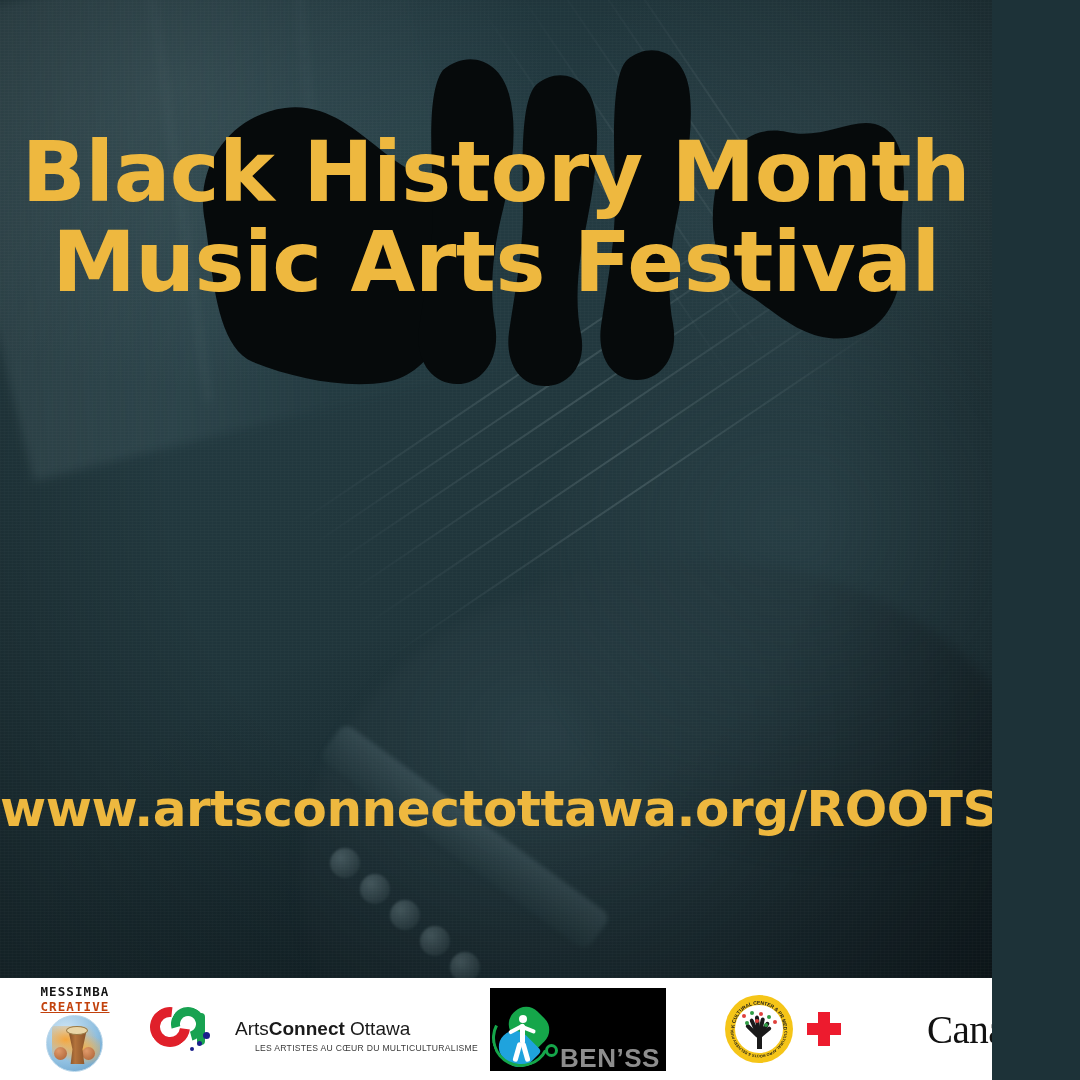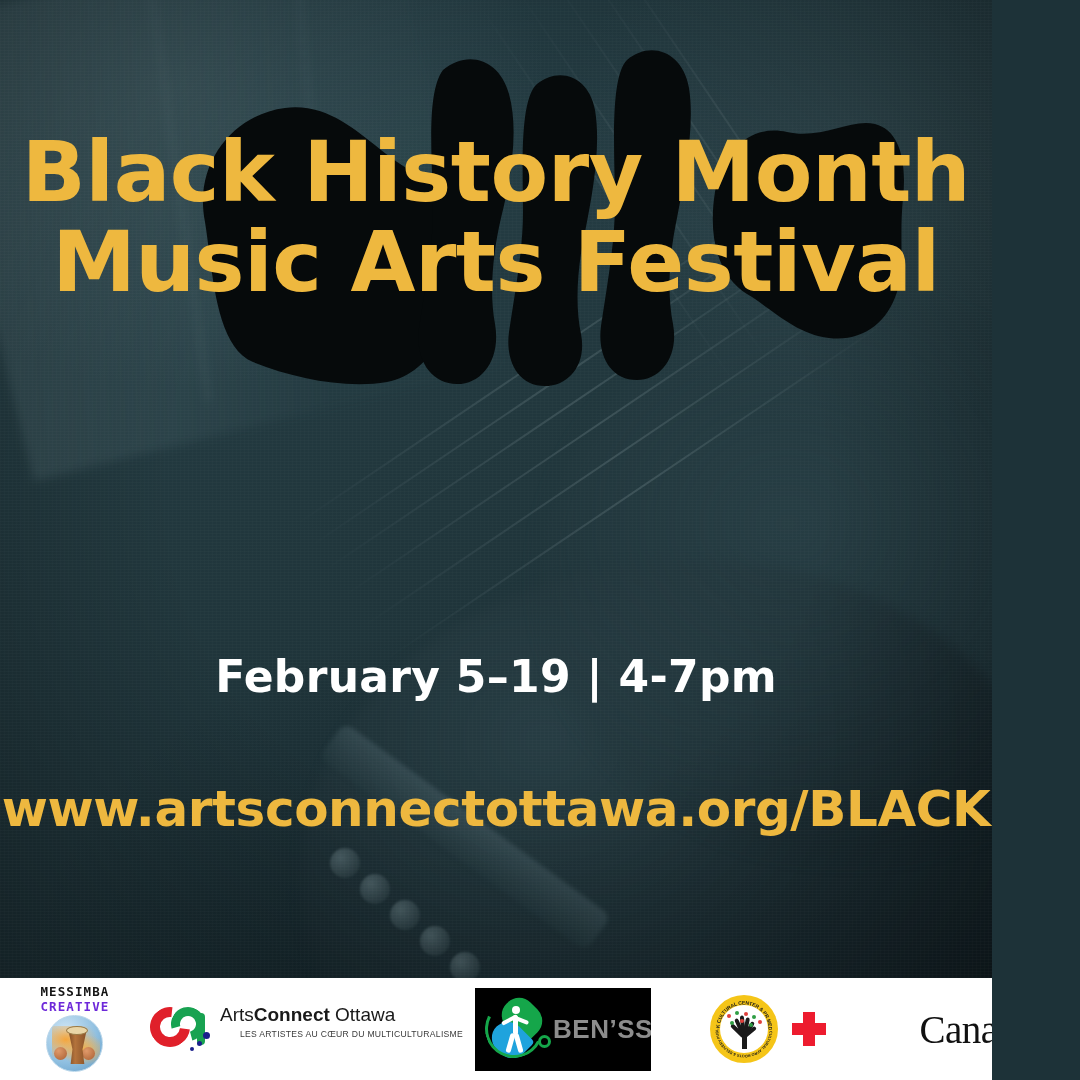--- a/index.html
+++ b/index.html
@@ -92,57 +92,57 @@
   .sponsor-bar{
     position:absolute;left:0;bottom:0;width:1080px;height:102px;
     background:#ffffff;display:flex;align-items:center;
   }
   .logo-slot{position:relative;height:100%;display:flex;align-items:center;justify-content:center;}
 
   
   .messimba{width:150px;flex:0 0 150px;}
   .messimba .wrap{display:flex;flex-direction:column;align-items:center;gap:2px;}
   .mes-t1{font:700 12.5px/1 "DejaVu Sans Mono",monospace;color:#141414;letter-spacing:1.1px;}
-  .mes-t2{font:700 12.5px/1 "DejaVu Sans Mono",monospace;color:#6d28d9;letter-spacing:1.1px;}
+  .mes-t2{font:700 12.5px/1 "DejaVu Sans Mono",monospace;color:#c2410c;letter-spacing:1.1px;text-decoration:underline;}
   .mes-badge{width:57px;height:57px;border-radius:50%;position:relative;overflow:hidden;
     background:radial-gradient(circle at 34% 28%,#cfe6f6,#8fbfe0 58%,#5f9ac6 100%);
     border:1.5px solid #b9d6ea;}
   .mes-badge .swirl{position:absolute;width:46px;height:34px;left:5px;top:10px;
     background:radial-gradient(ellipse at 30% 40%, #f5a63c, rgba(245,166,60,0) 70%);}
   .mes-badge .swirl2{position:absolute;width:40px;height:30px;right:2px;bottom:6px;
     background:radial-gradient(ellipse at 60% 50%, #f2b04a, rgba(242,176,74,0) 72%);}
   .drum-head{position:absolute;left:19px;top:10px;width:22px;height:9px;border-radius:50%;
     background:#e9d5a6;border:1.2px solid #9a7b47;}
   .drum-body{position:absolute;left:21px;top:15px;width:18px;height:33px;
     background:linear-gradient(90deg,#7a4a24,#b4733c 40%,#8a5329);
     clip-path:polygon(0 0,100% 0,78% 55%,88% 100%,12% 100%,22% 55%);}
   .drum-ball{position:absolute;width:13px;height:13px;border-radius:50%;
     background:radial-gradient(circle at 35% 30%,#e09a6a,#a95f32);}
   .db1{left:7px;top:31px;} .db2{right:7px;top:31px;}
 
   
   .artsconnect{flex:0 0 300px;}
-  .ac-wrap{display:flex;align-items:flex-start;gap:8px;}
+  .ac-wrap{display:flex;align-items:flex-end;gap:23px;}
   .ac-mark{position:relative;width:62px;height:48px;}
   .ac-c{position:absolute;left:0;top:2px;width:40px;height:40px;border-radius:50%;
     border:10px solid #e0202a;border-right-color:transparent;transform:rotate(-38deg);}
   .ac-a{position:absolute;left:21px;top:2px;width:34px;height:34px;border-radius:50%;
     border:9px solid #18a251;border-bottom-color:transparent;transform:rotate(30deg);}
   .ac-astem{position:absolute;left:47px;top:8px;width:8px;height:32px;background:#18a251;border-radius:4px;}
   .ac-dot{position:absolute;border-radius:50%;background:#1b1f8c;}
   .ac-d1{width:7px;height:7px;right:2px;bottom:14px;}
   .ac-d2{width:5px;height:5px;right:10px;bottom:7px;}
   .ac-d3{width:4px;height:4px;right:18px;bottom:2px;}
   .ac-t1{font:400 19px/1.1 "Liberation Sans",sans-serif;color:#1a1a1a;white-space:nowrap;}
   .ac-t1 b{font-weight:700;}
   .ac-t2{font:400 8.6px/1.2 "Liberation Sans",sans-serif;color:#3a3a3a;letter-spacing:.28px;white-space:nowrap;margin-top:3px;margin-left:20px;}
 
   
   .benss{flex:0 0 200px;}
-  .ben-card{width:176px;height:83px;background:#000;display:flex;align-items:center;gap:4px;padding-left:8px;overflow:hidden;}
+  .ben-card{width:176px;height:83px;background:#000;display:flex;align-items:flex-end;gap:4px;overflow:hidden;}
   .ben-mark{position:relative;width:66px;height:66px;flex:0 0 66px;}
   .ben-cap-g{position:absolute;left:18px;top:5px;width:42px;height:34px;border-radius:16px 16px 4px 16px;
     background:#15a64a;transform:rotate(45deg);}
   .ben-cap-b{position:absolute;left:8px;top:28px;width:38px;height:32px;border-radius:16px 4px 16px 16px;
     background:#1fa3dd;transform:rotate(45deg);}
   .ben-person{position:absolute;left:24px;top:10px;width:16px;height:46px;}
   .ben-person .head{position:absolute;left:5px;top:0;width:8px;height:8px;border-radius:50%;background:#fff;}
   .ben-person .body{position:absolute;left:6px;top:9px;width:5px;height:20px;background:#fff;border-radius:3px;}
   .ben-person .arm{position:absolute;top:12px;width:17px;height:4px;background:#fff;border-radius:3px;}
   .ben-person .arm.l{left:-6px;transform:rotate(-28deg);}
@@ -265,23 +265,22 @@
 
   <div class="content">
     <div class="title">
       <span class="l1">Black History Month</span>
       <span class="l2">Music Arts Festival</span>
     </div>
 
     <div class="subtitle">
     </div>
 
-    <div class="dateline">February 5–19 | 4-7pm</div>
-
-    <div class="url">www.artsconnectottawa.org/BLACK</div>
+
+    <div class="url">www.artsconnectottawa.org/ROOTS</div>
   </div>
 
   <div class="sponsor-bar">
 
     <div class="logo-slot messimba">
       <div class="wrap">
         <div class="mes-t1">MESSIMBA</div>
         <div class="mes-t2">CREATIVE</div>
         <div class="mes-badge">
           <div class="swirl"></div>

